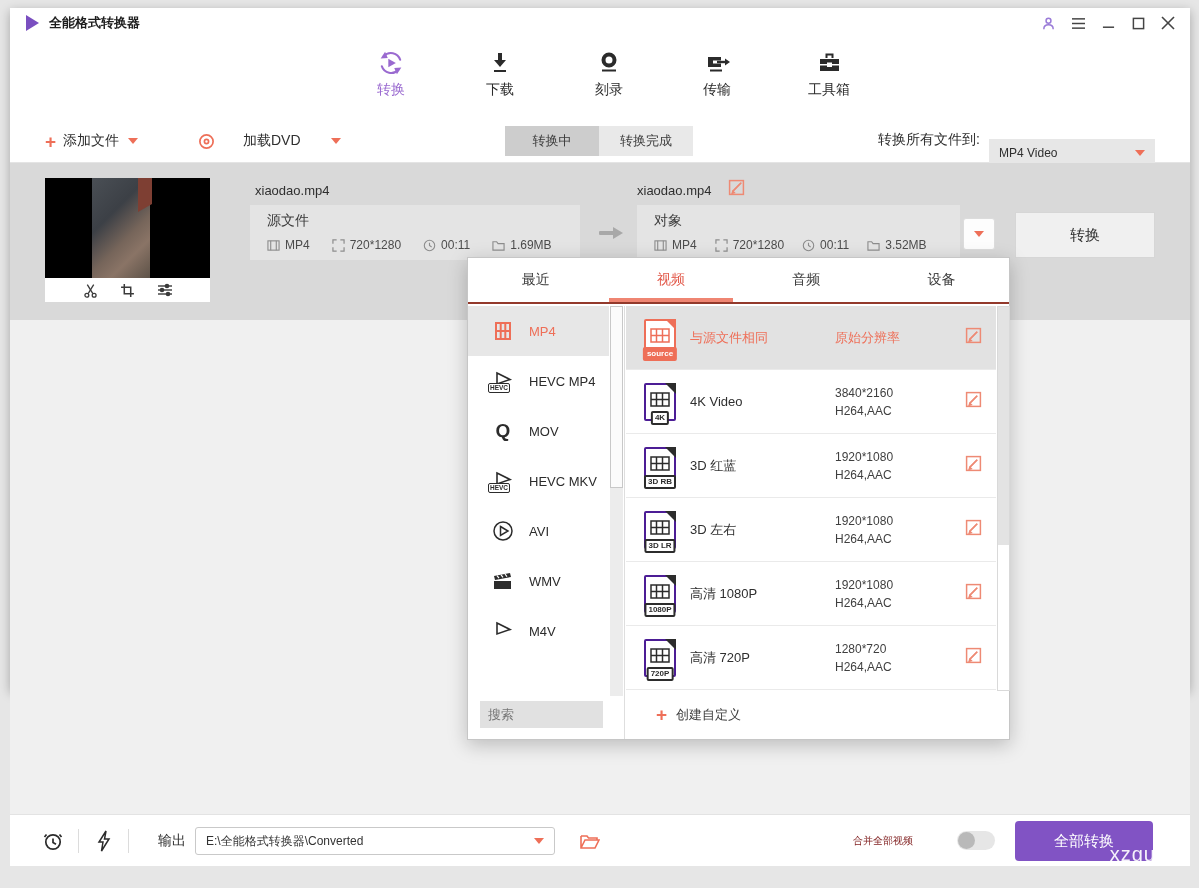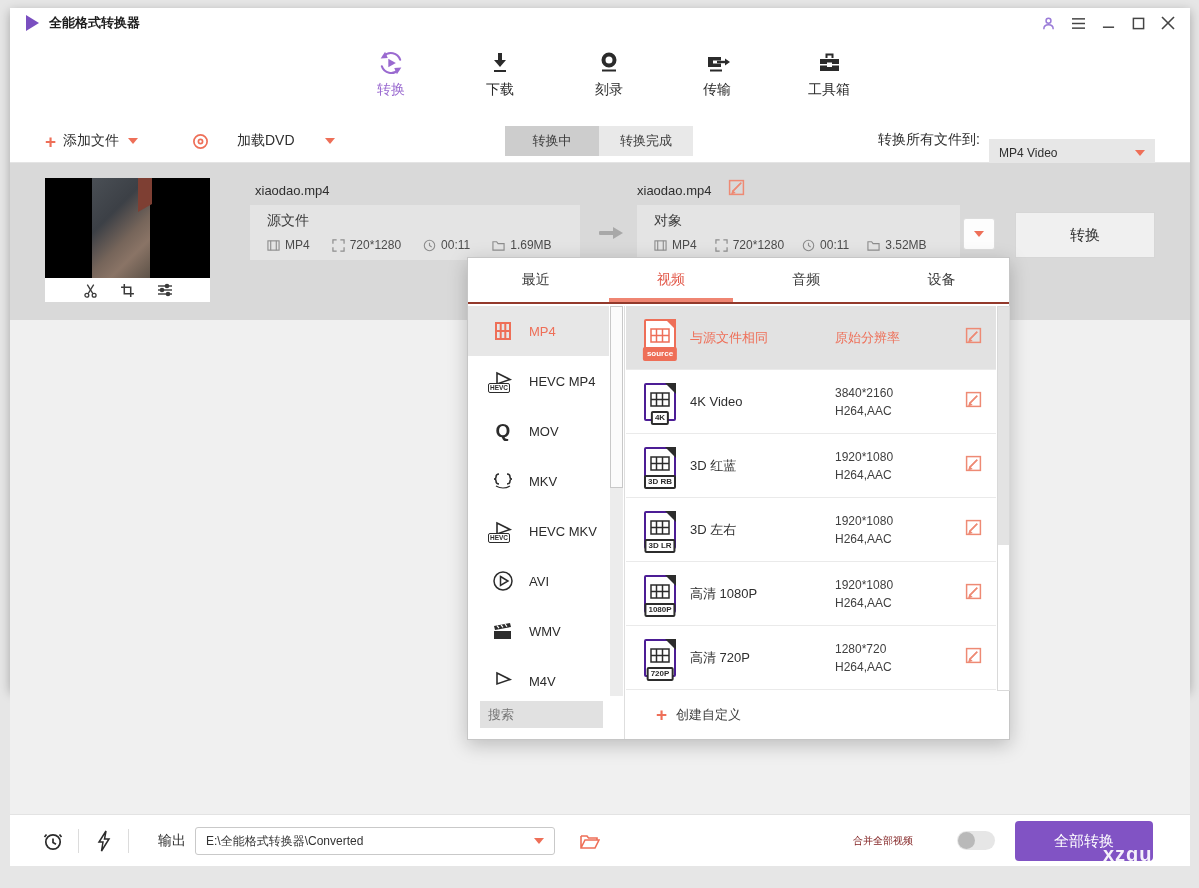--- a/index.html
+++ b/index.html
@@ -102,21 +102,21 @@
   .pdoc .film { position:absolute; left:4px; top:7px; }
   .pdoc .badge { position:absolute; bottom:-6px; left:50%; transform:translateX(-50%); background:#fff; border:2px solid #2c2c2c; border-radius:2px; font-size:8px; font-weight:bold; line-height:10px; padding:0 2px; color:#2c2c2c; white-space:nowrap; }
   .pdoc.red { border-color:#ee6f58; }
   .pdoc.red .fold { border-color:transparent #ee6f58 transparent transparent; }
   .pdoc.red .badge { background:#ee6f58; border-color:#ee6f58; color:#fff; }
 
   .hevcbadge { position:absolute; left:-2px; bottom:0px; background:#fff; border:1.5px solid #2c2c2c; border-radius:2px; font-size:6.5px; font-weight:bold; line-height:8px; padding:0 1px; color:#2c2c2c; }
   .fmticon { position:relative; width:26px; height:24px; display:flex; align-items:center; justify-content:center; }
   .qletter { font-size:19px; font-weight:800; color:#2c2c2c; }
 
-  .watermark { position:absolute; right:8px; top:843px; font-size:20px; font-weight:bold; color:rgba(255,255,255,.92); letter-spacing:1px; z-index:20; }
+  .watermark { position:absolute; right:8px; top:843px; font-size:20px; font-weight:normal; color:rgba(255,255,255,.92); letter-spacing:1px; z-index:20; }
 </style>
 </head>
 <body>
 
 <div id="screen">
   <div id="window">
 
     <div class="titlebar">
       <div class="logo"></div>
       <div class="apptitle">全能格式转换器</div>
@@ -208,21 +208,21 @@
       </div>
       <div class="nav-underline"></div>
     </div>
 
     <div class="toolbar">
       <div class="tbgroup" style="left:35px;">
         <span class="plus">+</span>
         <span class="tblabel">添加文件</span>
         <span class="caret"></span>
       </div>
-      <div class="tbgroup" style="left:182px;gap:28px;">
+      <div class="tbgroup" style="left:188px;gap:28px;">
         <svg width="17" height="17" viewBox="0 0 18 18" fill="none" stroke="#ee6f58" stroke-width="1.8">
             <circle cx="9" cy="9" r="7"></circle>
             <circle cx="9" cy="9" r="2.2"></circle>
           </svg>
         <span class="tblabel">加载DVD</span>
         <span class="caret"></span>
       </div>
       <div class="seg">
         <div class="segbtn active">转换中</div>
         <div class="segbtn">转换完成</div>
@@ -419,29 +419,20 @@
               </svg>
             <span class="hevcbadge">HEVC</span>
           </span>
           <span class="flabel">HEVC MP4</span>
         </div>
         <div class="fmtitem">
           <span class="fmticon">
               <span class="qletter">Q</span>
             </span>
           <span class="flabel">MOV</span>
-        </div>
-        <div class="fmtitem">
-          <span class="fmticon">
-            <svg width="24" height="24" viewBox="0 0 24 24" fill="none" stroke="#2c2c2c" stroke-width="1.5">
-                <path d="M8 5 q-3 0 -3 3 q0 2 -2 2 q2 0 2 2 q0 3 3 3 M16 5 q3 0 3 3 q0 2 2 2 q-2 0 -2 2 q0 3 -3 3"></path>
-                <path d="M5 17 q7 4 14 0" stroke-width="1.2"></path>
-              </svg>
-          </span>
-          <span class="flabel">MKV</span>
         </div>
         <div class="fmtitem">
           <span class="fmticon">
             <svg width="24" height="20" viewBox="0 0 24 20" fill="none" stroke="#2c2c2c" stroke-width="1.6">
                 <polygon points="6,2 19,8.5 6,13"></polygon>
               </svg>
             <span class="hevcbadge">HEVC</span>
           </span>
           <span class="flabel">HEVC MKV</span>
         </div>

